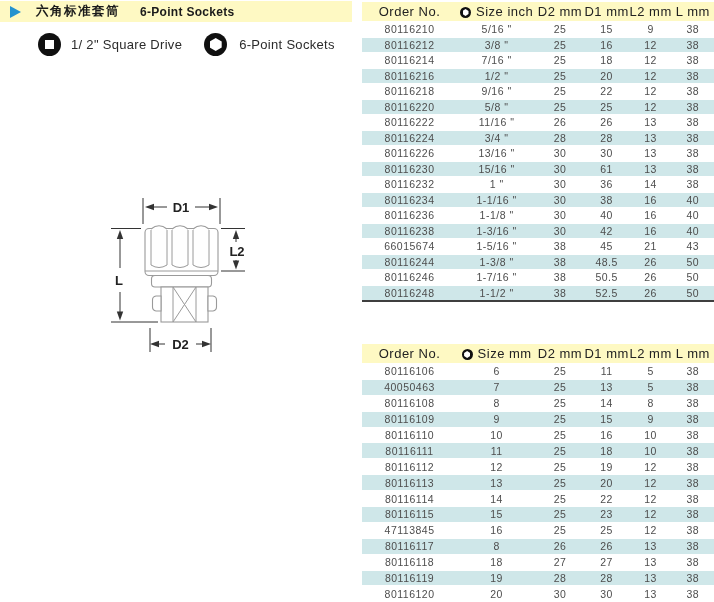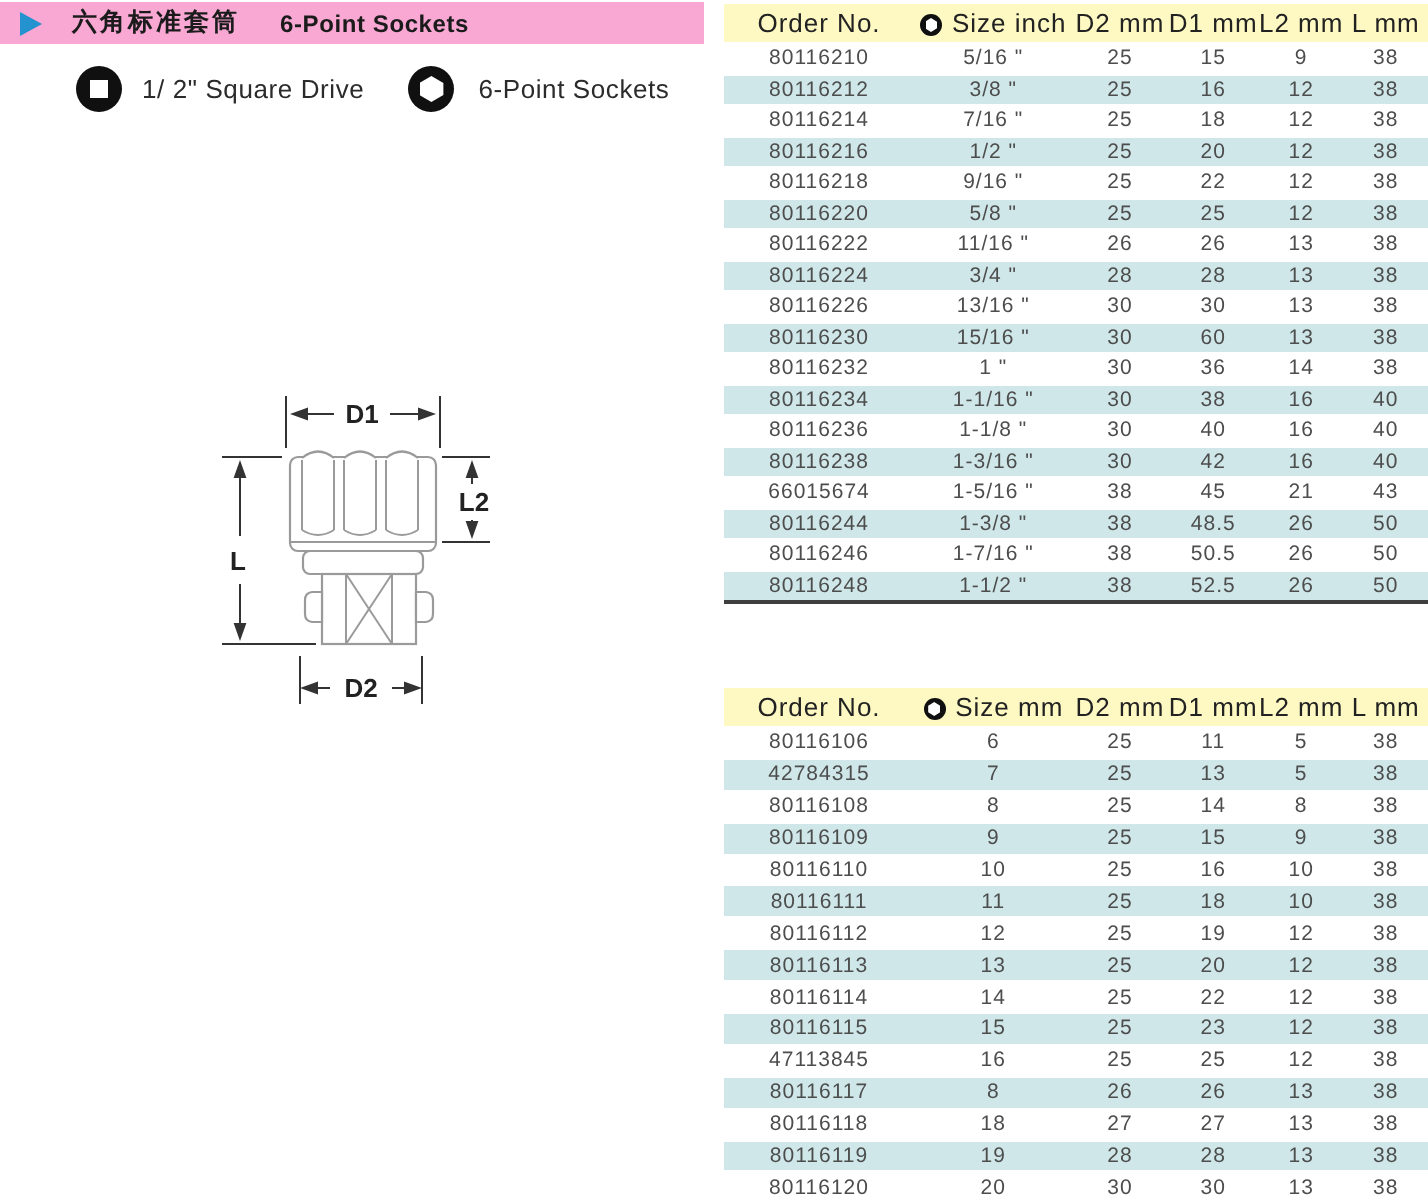--- a/index.html
+++ b/index.html
@@ -5,21 +5,21 @@
   * { margin:0; padding:0; box-sizing:border-box; }
   html,body { background:#fff; }
   .page {
     position:relative; width:714px; height:602px; background:#fff;
     font-family:"Liberation Sans", sans-serif; overflow:hidden;
   }
 
   
   .title-bar {
     position:absolute; left:0; top:1px; width:352px; height:21px;
-    background:#f9a8d4; display:flex; align-items:center;
+    background:#fef9c3; display:flex; align-items:center;
   }
   .tri-icon {
     width:0; height:0; margin-left:10px;
     border-left:11px solid #2492cf;
     border-top:6px solid transparent; border-bottom:6px solid transparent;
   }
   .title-cn { margin-left:15px; font-size:12.5px; font-weight:bold; color:#1b1b1b; letter-spacing:1.5px; }
   .title-en { margin-left:20px; font-size:12px; font-weight:bold; color:#1b1b1b; letter-spacing:0.3px; }
 
   .legend { position:absolute; left:38px; top:33px; display:flex; align-items:center; }
@@ -239,21 +239,21 @@
             <td>13/16 "</td>
             <td>30</td>
             <td>30</td>
             <td>13</td>
             <td>38</td>
           </tr>
           <tr>
             <td>80116230</td>
             <td>15/16 "</td>
             <td>30</td>
-            <td>60</td>
+            <td>61</td>
             <td>13</td>
             <td>38</td>
           </tr>
           <tr>
             <td>80116232</td>
             <td>1 "</td>
             <td>30</td>
             <td>36</td>
             <td>14</td>
             <td>38</td>
@@ -339,21 +339,21 @@
       <tbody>
           <tr>
             <td>80116106</td>
             <td>6</td>
             <td>25</td>
             <td>11</td>
             <td>5</td>
             <td>38</td>
           </tr>
           <tr>
-            <td>42784315</td>
+            <td>40050463</td>
             <td>7</td>
             <td>25</td>
             <td>13</td>
             <td>5</td>
             <td>38</td>
           </tr>
           <tr>
             <td>80116108</td>
             <td>8</td>
             <td>25</td>

